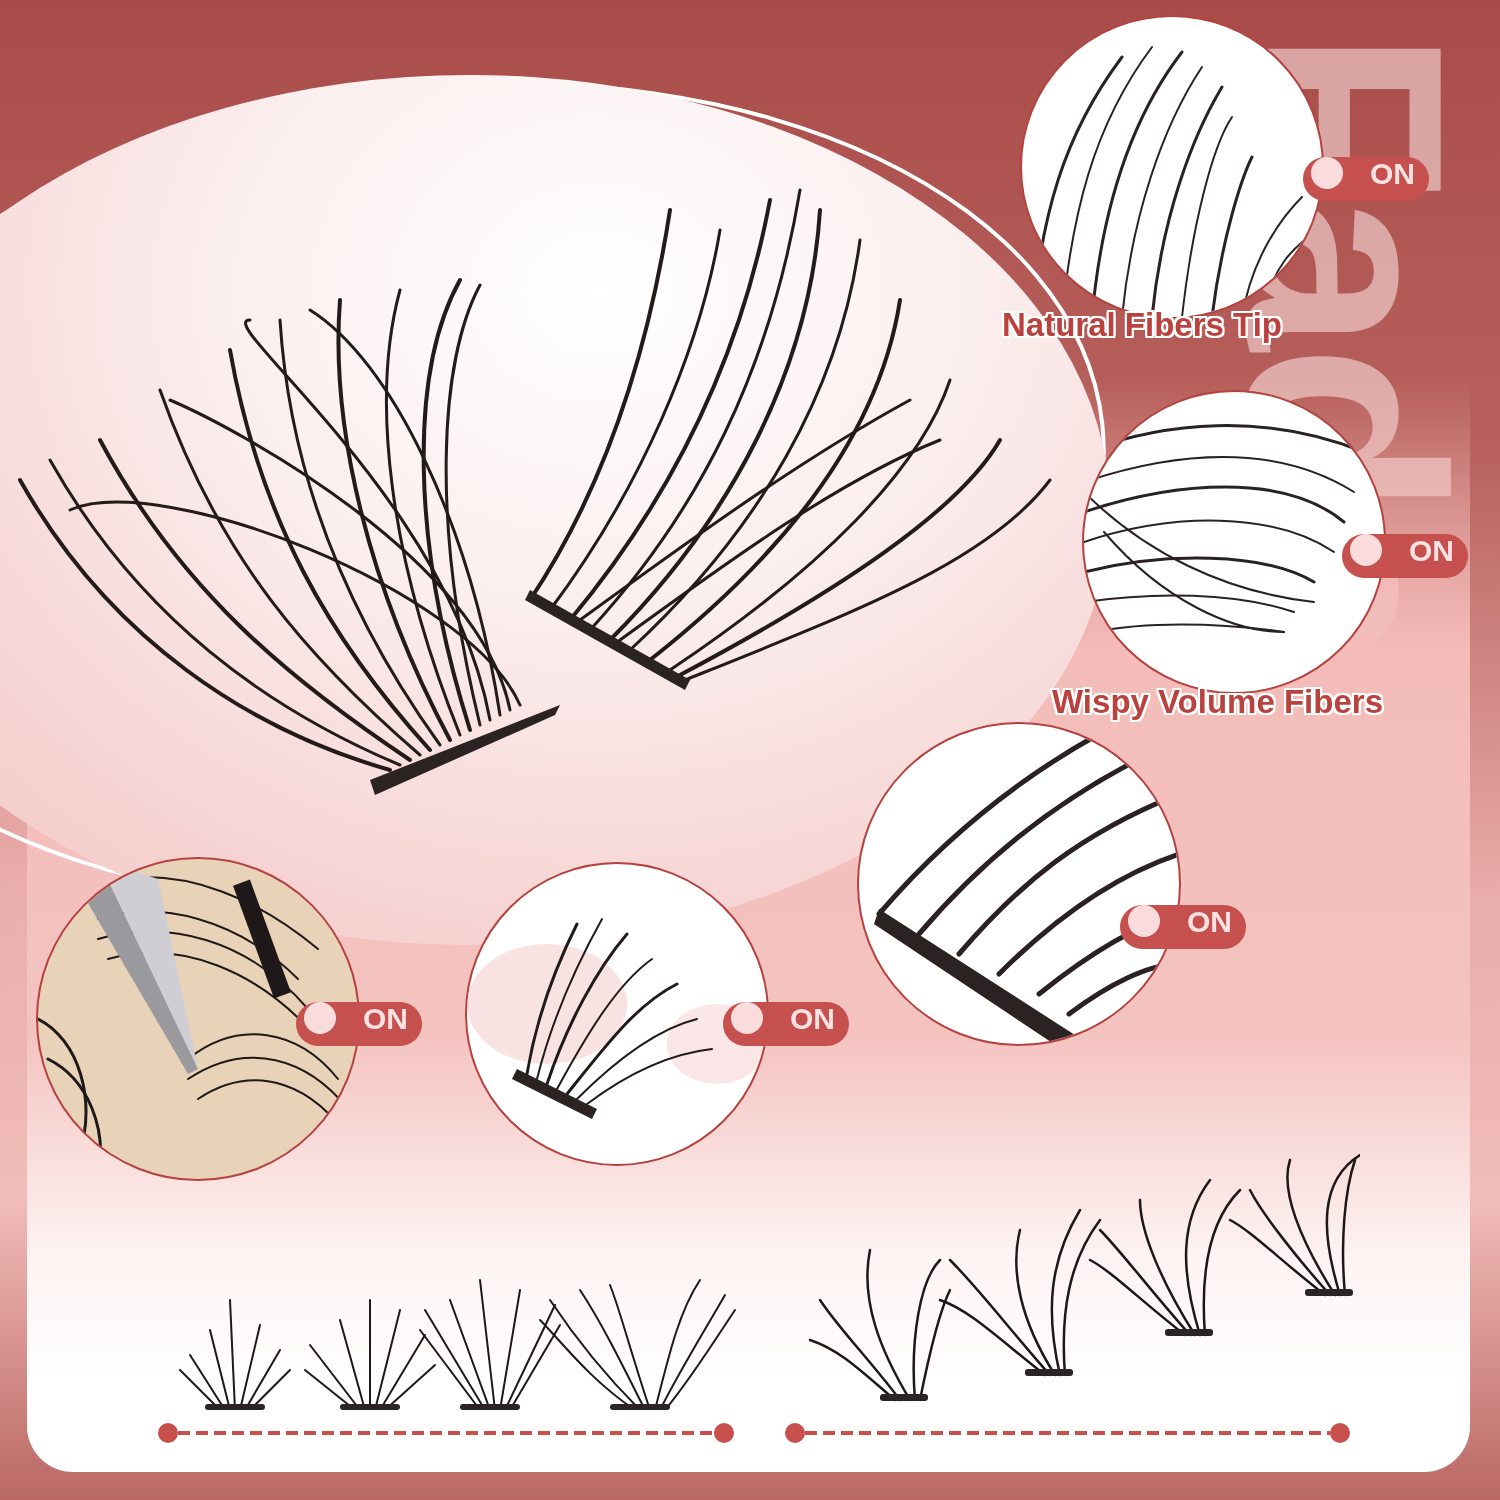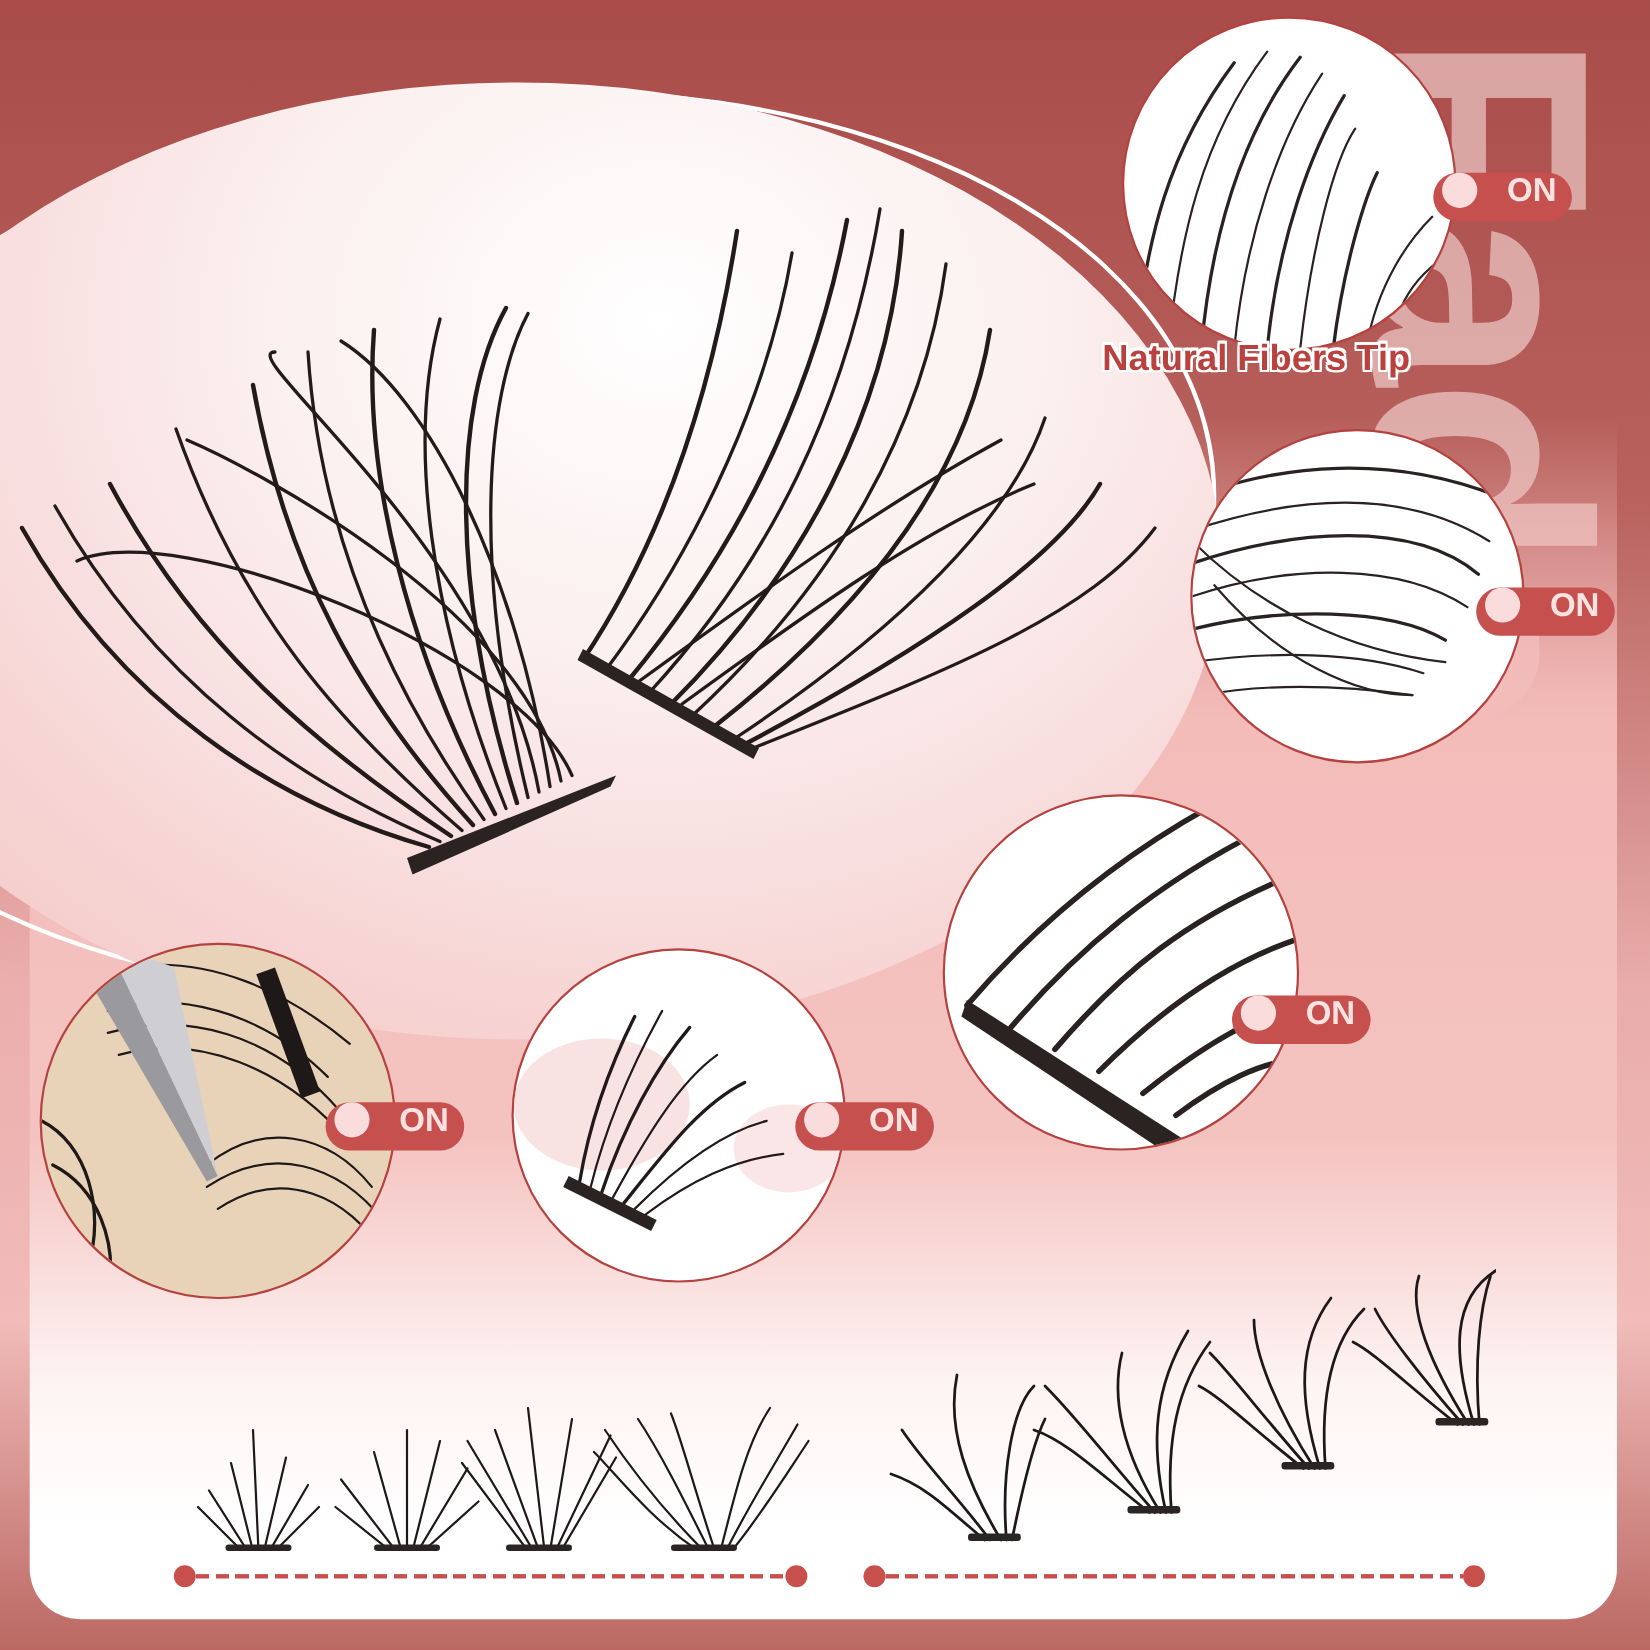--- a/index.html
+++ b/index.html
@@ -117,20 +117,21 @@
         <path d="M10 240 C 60 230, 130 230, 200 240" stroke-width="2"></path>
         <path d="M0 100 C 60 160, 140 200, 230 210" stroke-width="2"></path>
         <path d="M20 140 C 80 210, 150 240, 200 240" stroke-width="2"></path>
       </g>
     </svg>
   </div>
   <div class="toggle" style="left:1342px;top:534px;">
     <span class="knob"></span>
     <span class="label">ON</span>
   </div>
+  <div class="feature-label" style="left:1052px;top:683px;">Wispy Volume Fibers</div>
 
   <div class="feature-circle" style="left:857px;top:722px;width:320px;height:320px;">
     <svg width="320" height="320" viewBox="0 0 320 320">
       <g fill="none" stroke="#2a2222" stroke-linecap="round">
         <path d="M20 190 C 80 120, 150 60, 240 10" stroke-width="5"></path>
         <path d="M60 210 C 120 140, 190 80, 290 30" stroke-width="5"></path>
         <path d="M100 230 C 160 160, 220 110, 320 70" stroke-width="5"></path>
         <path d="M140 250 C 200 190, 260 150, 320 130" stroke-width="5"></path>
         <path d="M180 270 C 230 230, 280 200, 320 190" stroke-width="5"></path>
         <path d="M210 290 C 250 260, 290 240, 320 240" stroke-width="5"></path>

